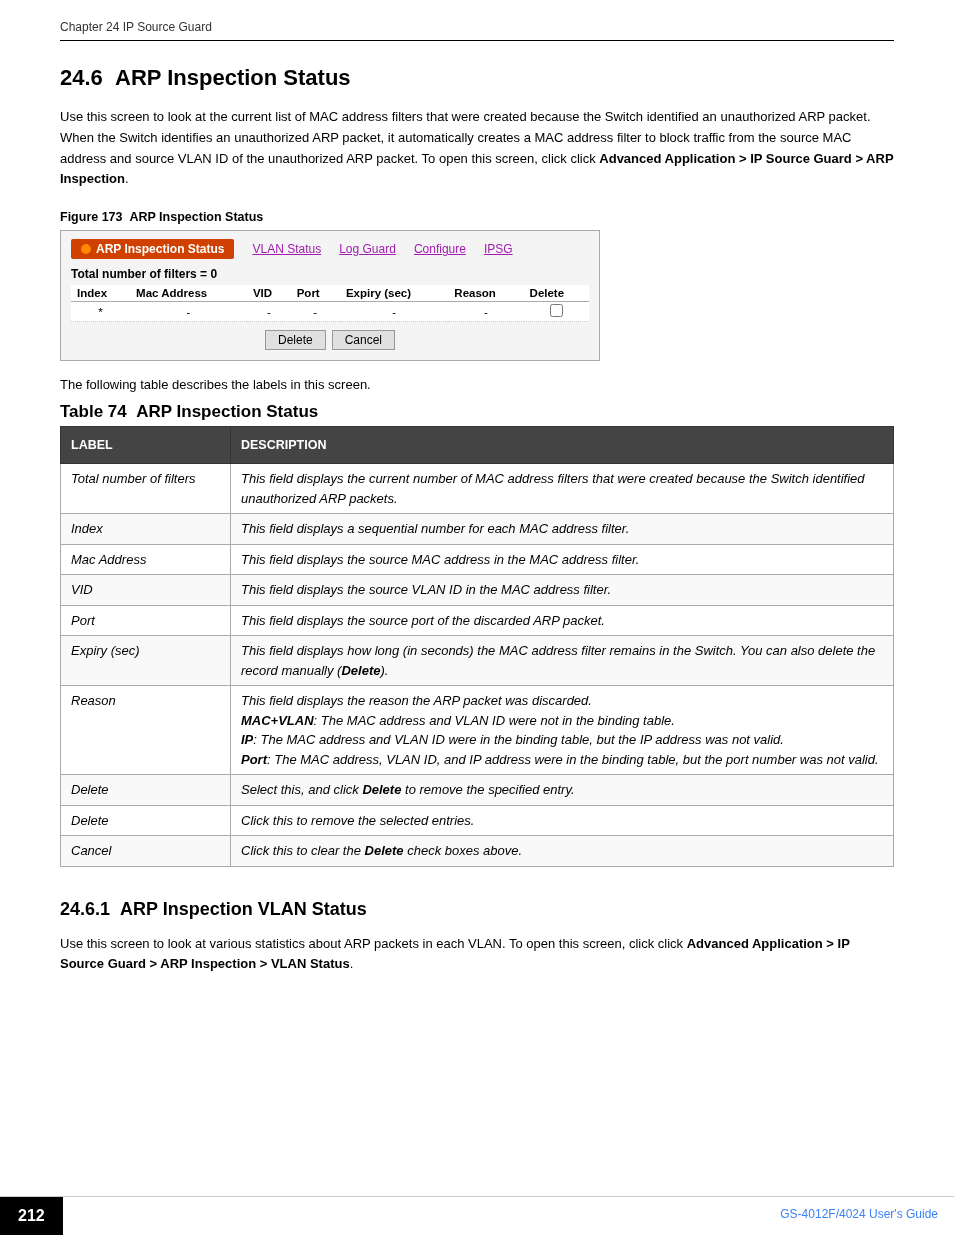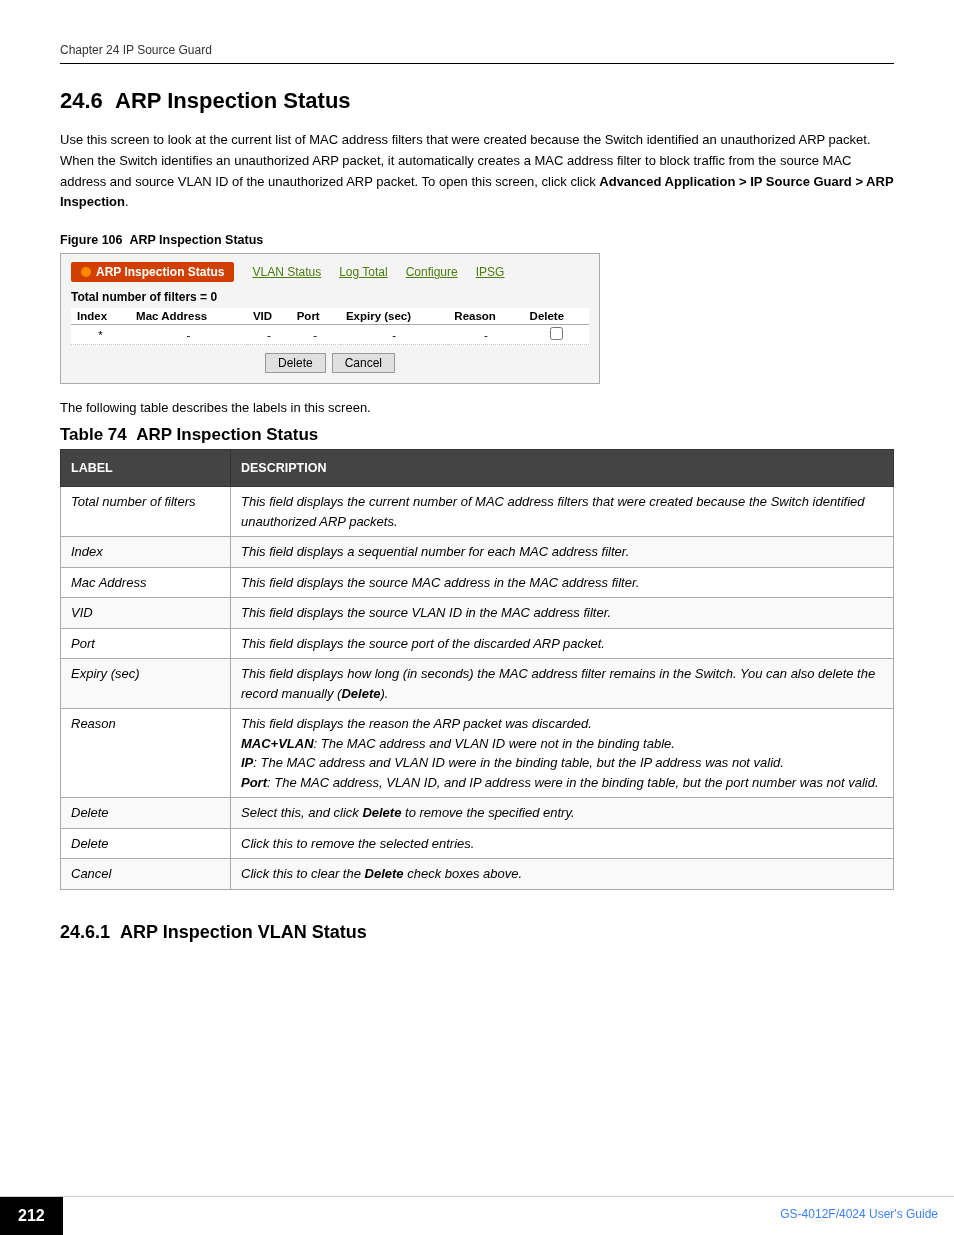--- a/index.html
+++ b/index.html
@@ -14,21 +14,20 @@
     }
     .page-container {
       padding: 20px 60px 60px 60px;
     }
     .chapter-header {
       font-size: 12px;
       color: #333;
       padding-bottom: 6px;
       border-bottom: 1px solid #000;
       margin-bottom: 24px;
-      margin-top: 23px;
     }
     .section-title {
       font-size: 22px;
       font-weight: bold;
       margin-bottom: 16px;
     }
     .section-body {
       font-size: 13px;
       line-height: 1.6;
       margin-bottom: 20px;
@@ -66,21 +65,21 @@
     }
     .nav-tab-active .dot {
       width: 10px;
       height: 10px;
       background: #ff8800;
       border-radius: 50%;
       display: inline-block;
     }
     .nav-link {
       font-size: 12px;
-      color: #4d7c0f;
+      color: #a21caf;
       text-decoration: underline;
       cursor: pointer;
     }
     .figure-total {
       font-size: 12px;
       font-weight: bold;
       margin-bottom: 4px;
     }
     .figure-table {
       width: 100%;
@@ -200,32 +199,32 @@
   </div>
 
   
   <div class="section-body">
     <span>Use this screen to look at the current list of MAC address filters that were created because the Switch identified an unauthorized ARP packet. When the Switch identifies an unauthorized ARP packet, it automatically creates a MAC address filter to block traffic from the source MAC address and source VLAN ID of the unauthorized ARP packet. To open this screen, click</span>
     click <b>Advanced Application &gt; IP Source Guard &gt; ARP Inspection</b><span>.</span>
   </div>
 
   
   <div class="figure-label">
-    <span>Figure 106</span>&nbsp;&nbsp;<span>ARP Inspection Status</span>
+    <span>Figure 173</span>&nbsp;&nbsp;<span>ARP Inspection Status</span>
   </div>
 
   
   <div class="figure-box">
     <div class="figure-nav">
       <div class="nav-tab-active">
         <span class="dot"></span>
         <span>ARP Inspection Status</span>
       </div>
       <span class="nav-link">VLAN Status</span>
-      <span class="nav-link">Log Total</span>
+      <span class="nav-link">Log Guard</span>
       <span class="nav-link">Configure</span>
       <span class="nav-link">IPSG</span>
     </div>
     <div class="figure-total">
       <span>Total number of filters = 0</span>
     </div>
     <table class="figure-table">
       <thead>
         <tr>
           <th>Index</th>
@@ -331,20 +330,24 @@
       </tr>
     </tbody>
   </table>
 
   
   <div class="subsection-title">
     <span>24.6.1</span>&nbsp;&nbsp;<span>ARP Inspection VLAN Status</span>
   </div>
 
   
+  <div class="section-body">
+    <span>Use this screen to look at various statistics about ARP packets in each VLAN. To open this screen, click</span>
+    click <b>Advanced Application &gt; IP Source Guard &gt; ARP Inspection &gt; VLAN Status</b><span>.</span>
+  </div>
 </div>
 
 <div class="footer-bar">
   <div class="footer-page">
     <span>212</span>
   </div>
   <div class="footer-right">
     <span>GS-4012F/4024 User's Guide</span>
   </div>
 </div>

